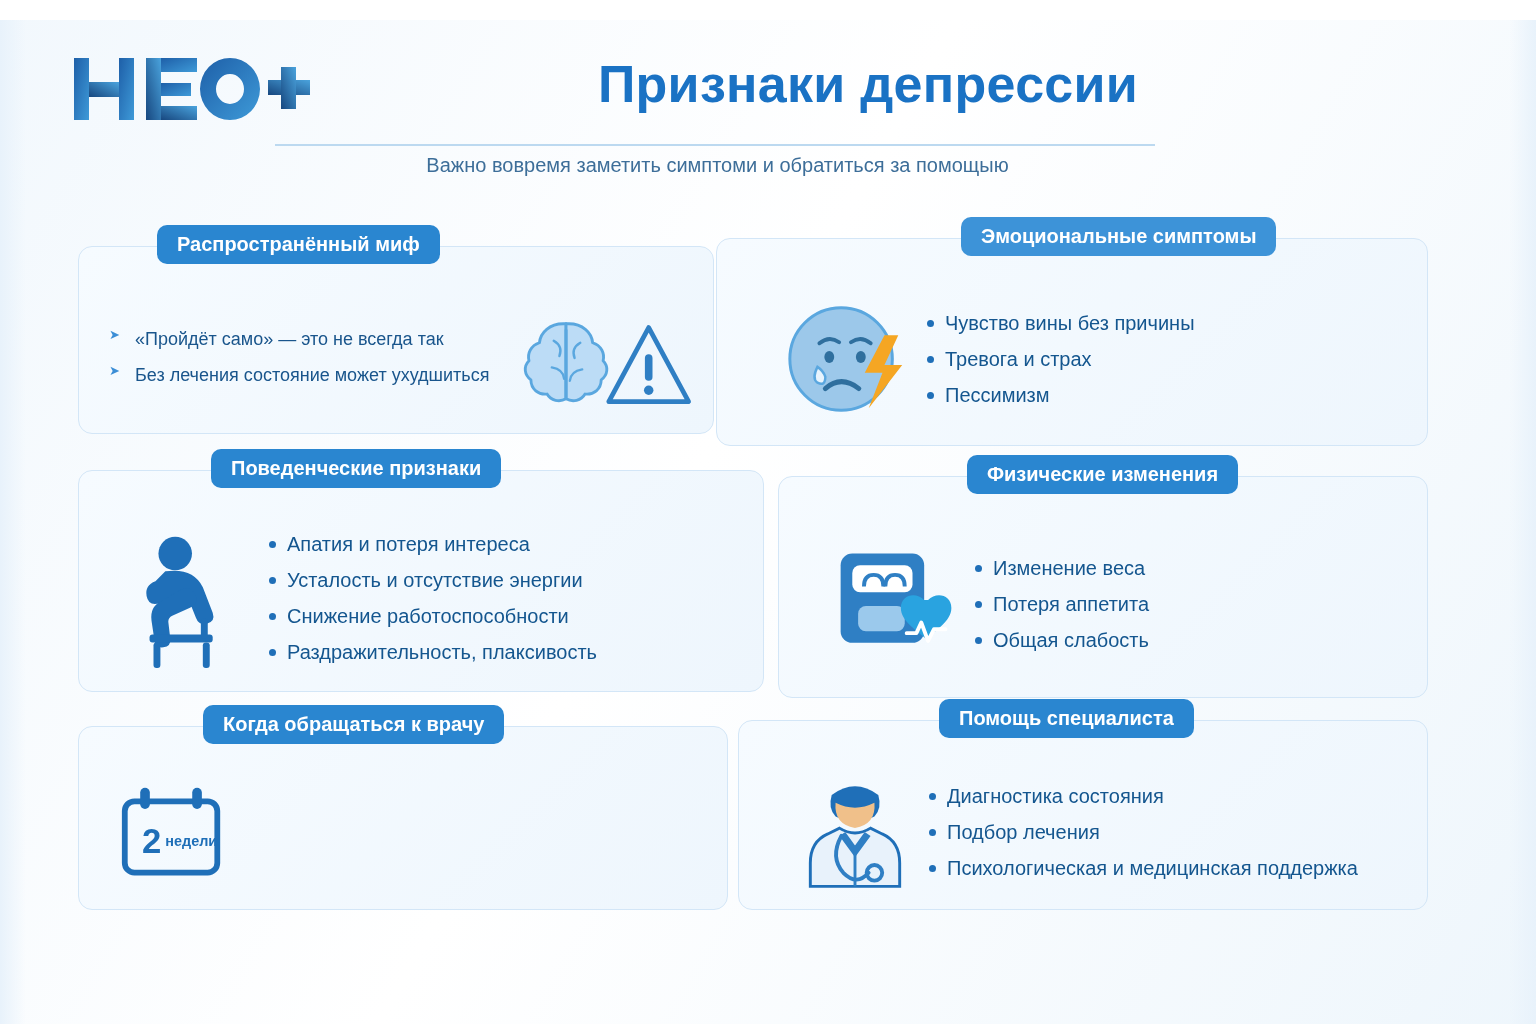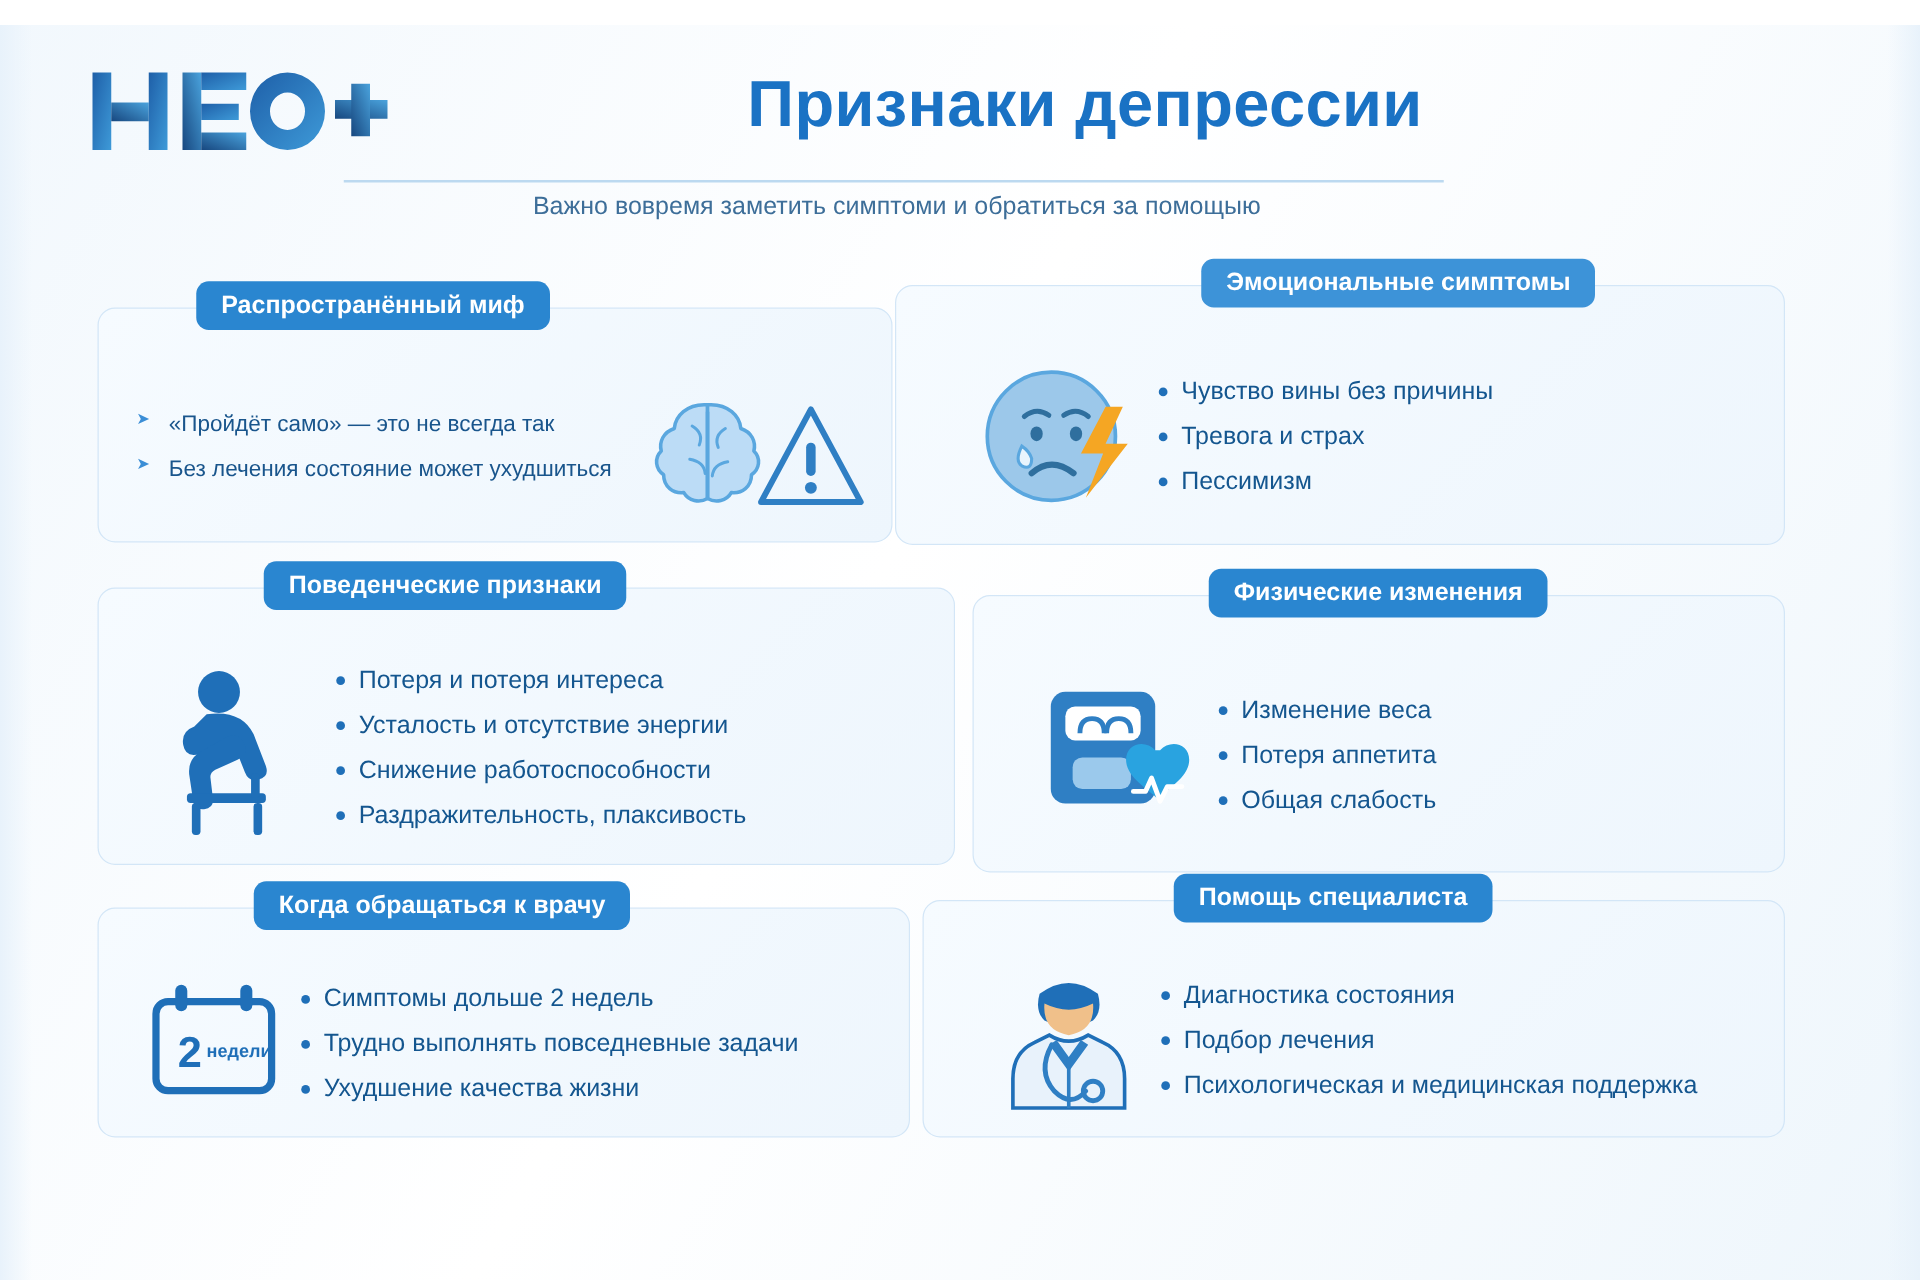--- a/index.html
+++ b/index.html
@@ -154,21 +154,21 @@
     left: 0;
     top: -1px;
     width: auto;
     height: auto;
     color: #3b8ed6;
     font-size: 13px;
   }
 
   
   #card-myth      { left: 78px;  top: 226px; width: 636px; height: 188px; }
-  #card-emotional { left: 716px; top: 208px; width: 712px; height: 208px; }
+  #card-emotional { left: 716px; top: 218px; width: 712px; height: 208px; }
   #card-behavior  { left: 78px;  top: 450px; width: 686px; height: 222px; }
   #card-physical  { left: 778px; top: 456px; width: 650px; height: 222px; }
   #card-doctor    { left: 78px;  top: 706px; width: 650px; height: 184px; }
   #card-help      { left: 738px; top: 700px; width: 690px; height: 190px; }
 
   #card-myth .badge      { left: 78px; }
   #card-emotional .badge { left: 244px; }
   #card-behavior .badge  { left: 132px; }
   #card-physical .badge  { left: 188px; }
   #card-doctor .badge    { left: 124px; }
@@ -275,21 +275,21 @@
           <circle cx="60" cy="30" r="17" fill="#1f6fb8"></circle>
           <path d="M50 48 q28 -4 38 16 l10 26 q3 9 -6 11 q-8 2 -11 -6 l-8 -20 q-2 -4 -6 -3 l-22 8 q-12 4 -14 -7 q-2 -11 9 -15 z" fill="#1f6fb8"></path>
           <path d="M46 78 q-12 6 -10 20 l3 20 q1 8 9 7 q8 -1 7 -9 l-2 -17 q0 -4 4 -6 l18 -8 q10 -5 5 -14 q-5 -9 -15 -4 z" fill="#1f6fb8"></path>
           <rect x="34" y="112" width="64" height="8" rx="3" fill="#1f6fb8"></rect>
           <rect x="38" y="120" width="7" height="26" rx="3" fill="#1f6fb8"></rect>
           <rect x="88" y="120" width="7" height="26" rx="3" fill="#1f6fb8"></rect>
           <rect x="86" y="96" width="7" height="20" rx="3" fill="#1f6fb8"></rect>
         </svg>
       </div>
       <ul class="items">
-        <li>Потеря и потеря интереса</li>
+        <li>Апатия и потеря интереса</li>
         <li>Усталость и отсутствие энергии</li>
         <li>Снижение работоспособности</li>
         <li>Раздражительность, плаксивость</li>
       </ul>
     </div>
   </div>
 
   <div class="card" id="card-physical">
     <div class="badge">Физические изменения</div>
     <div class="card-body">
@@ -317,25 +317,20 @@
     <div class="card-body">
       <div class="icon-slot" style="width:130px;">
         <svg viewBox="0 0 130 110" width="126" height="106" aria-hidden="true">
           <rect x="16" y="20" width="96" height="74" rx="10" fill="none" stroke="#1f6fb8" stroke-width="6"></rect>
           <rect x="32" y="6" width="10" height="22" rx="5" fill="#1f6fb8"></rect>
           <rect x="86" y="6" width="10" height="22" rx="5" fill="#1f6fb8"></rect>
           <text x="34" y="74" font-family="Liberation Sans, sans-serif" font-size="36" font-weight="bold" fill="#1f6fb8">2</text>
           <text x="58" y="66" font-family="Liberation Sans, sans-serif" font-size="15" font-weight="bold" fill="#1f6fb8">недели</text>
         </svg>
       </div>
-      <ul class="items">
-        <li>Симптомы дольше 2 недель</li>
-        <li>Трудно выполнять повседневные задачи</li>
-        <li>Ухудшение качества жизни</li>
-      </ul>
     </div>
   </div>
 
   <div class="card" id="card-help">
     <div class="badge">Помощь специалиста</div>
     <div class="card-body">
       <div class="icon-slot" style="width:140px;">
         <svg viewBox="0 0 140 140" width="136" height="136" aria-hidden="true">
           <path d="M46 32 q24 -18 48 0 q4 14 -4 22 q-20 10 -40 0 q-8 -8 -4 -22 z" fill="#1f6fb8"></path>
           <path d="M50 40 q20 10 40 0 q2 22 -20 26 q-22 -4 -20 -26 z" fill="#f0c08a"></path>

